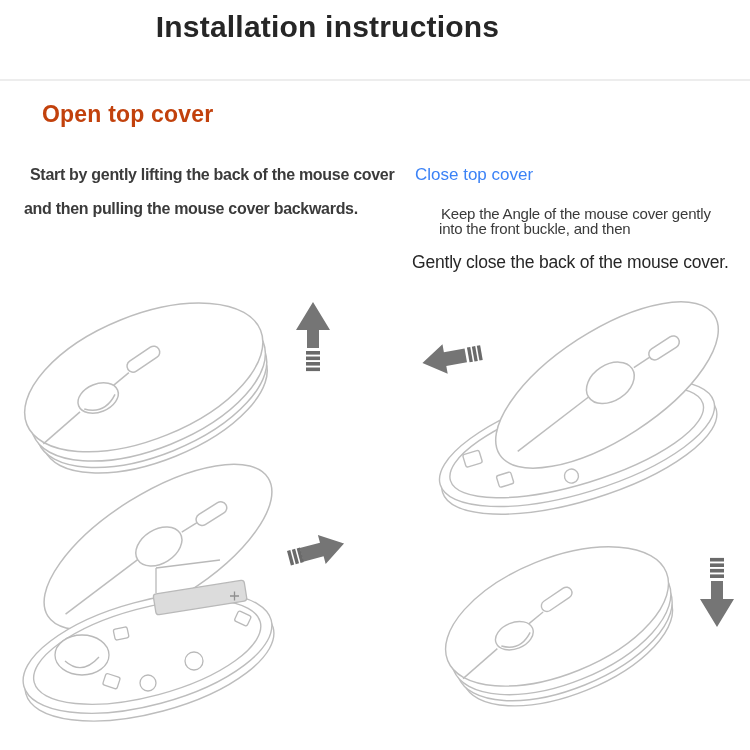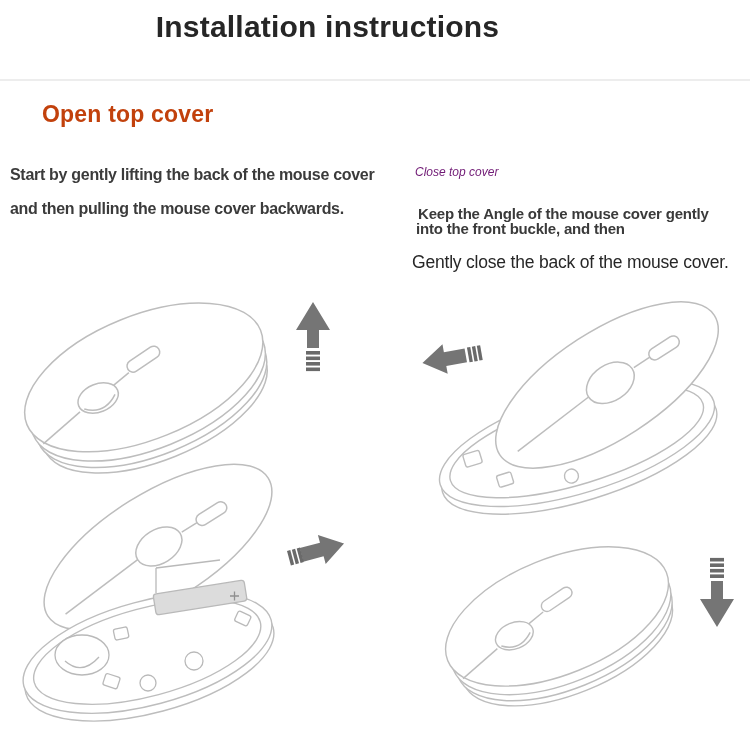--- a/index.html
+++ b/index.html
@@ -9,25 +9,25 @@
   }
   .abs{position:absolute;}
   .page-title{
     top:10px;left:0;width:655px;text-align:center;
     font-size:30px;font-weight:600;color:#262626;letter-spacing:0.2px;
   }
   .divider{top:79px;left:0;width:750px;height:2px;background:#ededed;}
   .open-heading{
     top:101px;left:10px;font-size:23px;font-weight:700;color:#c2410c;letter-spacing:0.2px;margin-left:32px;
   }
-  .open-line{font-size:16px;font-weight:700;color:#3b3b3b;letter-spacing:-0.3px;}
+  .open-line{font-size:16px;font-weight:700;color:#3b3b3b;letter-spacing:-0.3px;margin-left:20px;}
   .open-line1{top:166px;left:10px;}
-  .open-line2{top:200px;left:10px;}
-  .close-heading{top:165px;left:415px;font-size:12px;font-weight:400;color:#701a75;font-style:italic;}
-  .close-line{font-size:15px;font-weight:700;color:#3a3a3a;letter-spacing:-0.2px;}
+  .open-line2{top:200px;left:4px;}
+  .close-heading{top:165px;left:415px;font-size:17px;font-weight:400;color:#3b82f6;}
+  .close-line{font-size:15px;font-weight:400;color:#3a3a3a;letter-spacing:-0.2px;margin-left:23px;}
   .close-line1{top:205px;left:418px;}
   .close-line2{top:220px;left:416px;}
   .close-line3{top:252px;left:412px;font-size:17.5px;font-weight:400;color:#272727;letter-spacing:-0.2px;}
   svg{display:block;overflow:visible;}
   .fig1{top:283px;left:8px;}
   .fig2{top:293px;left:412px;}
   .fig3{top:465px;left:8px;}
   .fig4{top:528px;left:430px;}
   .arrow-up{top:302px;left:295px;}
   .arrow-left{top:341px;left:422px;transform:rotate(-10deg);}

